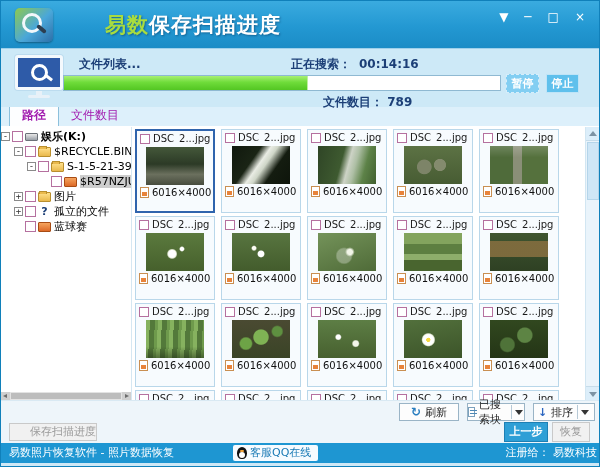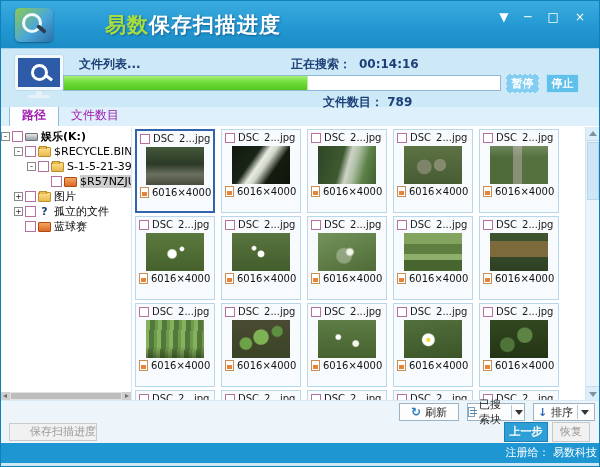--- a/index.html
+++ b/index.html
@@ -455,19 +455,24 @@
       <span class="ic-sort">↓</span>
       <span>排序</span>
       <span class="dd"></span>
     </div>
     <div class="btn-save">保存扫描进度</div>
     <div class="btn-back">上一步</div>
     <div class="btn-recover">恢复</div>
   </div>
 
   <div class="statusbar">
+    <span class="sb-left">易数照片恢复软件 - 照片数据恢复</span>
+    <span class="sb-qq">
+      <span class="penguin"></span>
+      <span>客服QQ在线</span>
+    </span>
     <span class="sb-right">
       <span>注册给：</span>&nbsp;<span>易数科技</span>
     </span>
   </div>
   <div class="bottomstrip"></div>
 
 </div>
 
 </body></html>

